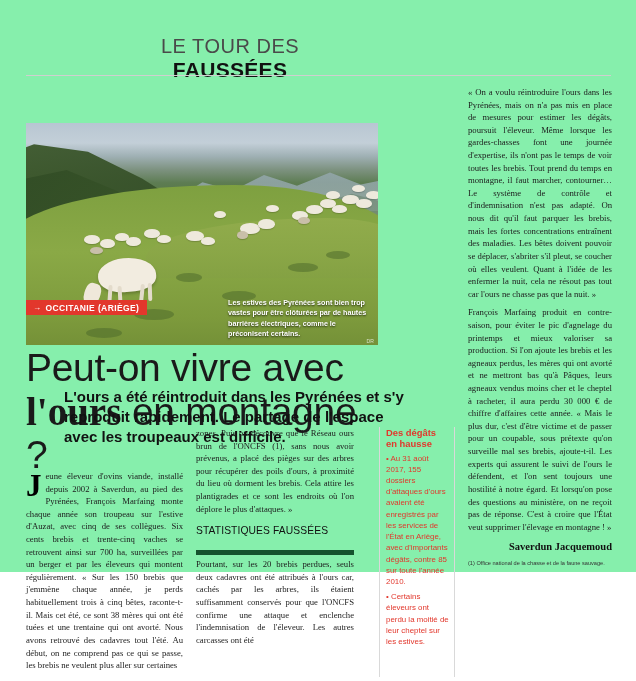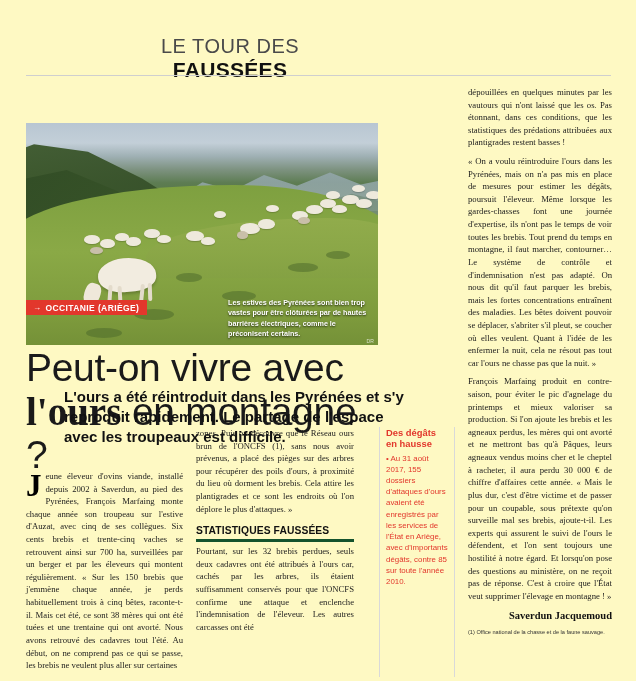--- a/index.html
+++ b/index.html
@@ -5,22 +5,22 @@
   * { box-sizing: border-box; }
   html, body {
     margin: 0; padding: 0;
     width: 636px; height: 681px;
     background: #ffffff;
     font-family: "Liberation Serif", serif;
     overflow: hidden;
   }
   #page {
     position: relative;
-    width: 636px; height: 681px;
-    background: #fef9c3;
+    width: 636px; height: 572px;
+    background: #86efac;
   }
 
   
   .masthead {
     position: absolute;
     left: 0; top: 36px;
     width: 460px;
     text-align: center;
   }
   .masthead .line1 {
@@ -247,26 +247,26 @@
     font-weight: bold;
     font-size: 31px;
     line-height: 0.82;
     padding: 3px 4px 0 0;
     color: #000000;
   }
 
   .subhead {
     font-family: "Liberation Sans", sans-serif;
     font-size: 10.3px;
-    font-weight: bold;
+    font-weight: normal;
     letter-spacing: 0.1px;
     color: #111111;
     margin: 9px 0 3px 0;
-    padding-bottom: 0;
-    border-bottom: 3px solid #14532d;
+    padding-bottom: 11px;
+    border-bottom: 5px solid #14532d;
   }
 
   
   .sidebox {
     position: absolute;
     left: 379px; top: 427px;
     width: 76px;
     padding-left: 1px;
     border-left: 1px solid #d9d9d9;
     border-right: 1px solid #d9d9d9;
@@ -382,31 +382,31 @@
 
   <div class="deck">L'ours a été réintroduit dans les Pyrénées et s'y reproduit rapidement. Le partage de l'espace avec les troupeaux est difficile.</div>
 
   <div class="col col-1">
     <p class="dropcap">Jeune éleveur d'ovins viande, installé depuis 2002 à Saverdun, au pied des Pyrénées, François Marfaing monte chaque année son troupeau sur l'estive d'Auzat, avec cinq de ses collègues. Six cents brebis et trente-cinq vaches se retrouvent ainsi sur 700 ha, surveillées par un berger et par les éleveurs qui montent régulièrement. « Sur les 150 brebis que j'emmène chaque année, je perds habituellement trois à cinq bêtes, raconte-t-il. Mais cet été, ce sont 38 mères qui ont été tuées et une trentaine qui ont avorté. Nous avons retrouvé des cadavres tout l'été. Au début, on ne comprend pas ce qui se passe, les brebis ne veulent plus aller sur certaines</p>
   </div>
 
   <div class="col col-2">
     <p>zones. Puis on découvre que le Réseau ours brun de l'ONCFS (1), sans nous avoir prévenus, a placé des pièges sur des arbres pour récupérer des poils d'ours, à proximité du lieu où dorment les brebis. Cela attire les plantigrades et ce sont les endroits où l'on déplore le plus d'attaques. »</p>
     <div class="subhead">STATISTIQUES FAUSSÉES</div>
-    <p>Pourtant, sur les 32 brebis perdues, seuls deux cadavres ont été attribués à l'ours car, cachés par les arbres, ils étaient suffisamment conservés pour que l'ONCFS confirme une attaque et enclenche l'indemnisation de l'éleveur. Les autres carcasses ont été</p>
+    <p>Pourtant, sur les 20 brebis perdues, seuls deux cadavres ont été attribués à l'ours car, cachés par les arbres, ils étaient suffisamment conservés pour que l'ONCFS confirme une attaque et enclenche l'indemnisation de l'éleveur. Les autres carcasses ont été</p>
   </div>
 
   <aside class="sidebox">
     <div class="sidebox-inner">
       <div class="sidebox-title">Des dégâts en hausse</div>
       <p>• Au 31 août 2017, 155 dossiers d'attaques d'ours avaient été enregistrés par les services de l'État en Ariège, avec d'importants dégâts, contre 85 sur toute l'année 2010.</p>
+      <p>• Certains éleveurs ont perdu la moitié de leur cheptel sur les estives.</p>
     </div>
   </aside>
 
   <div class="col col-4">
-    <p>dépouillées en quelques minutes par les vautours qui n'ont laissé que les os. Pas étonnant, dans ces conditions, que les statistiques des prédations attribuées aux plantigrades restent basses !</p>
     <p>« On a voulu réintroduire l'ours dans les Pyrénées, mais on n'a pas mis en place de mesures pour estimer les dégâts, poursuit l'éleveur. Même lorsque les gardes-chasses font une journée d'expertise, ils n'ont pas le temps de voir toutes les brebis. Tout prend du temps en montagne, il faut marcher, contourner… Le système de contrôle et d'indemnisation n'est pas adapté. On nous dit qu'il faut parquer les brebis, mais les fortes concentrations entraînent des maladies. Les bêtes doivent pouvoir se déplacer, s'abriter s'il pleut, se coucher où elles veulent. Quant à l'idée de les enfermer la nuit, cela ne résout pas tout car l'ours ne chasse pas que la nuit. »</p>
     <p>François Marfaing produit en contre-saison, pour éviter le pic d'agnelage du printemps et mieux valoriser sa production. Si l'on ajoute les brebis et les agneaux perdus, les mères qui ont avorté et ne mettront bas qu'à Pâques, leurs agneaux vendus moins cher et le cheptel à racheter, il aura perdu 30 000 € de chiffre d'affaires cette année. « Mais le plus dur, c'est d'être victime et de passer pour un coupable, sous prétexte qu'on surveille mal ses brebis, ajoute-t-il. Les experts qui assurent le suivi de l'ours le défendent, et l'on sent toujours une hostilité à notre égard. Et lorsqu'on pose des questions au ministère, on ne reçoit pas de réponse. C'est à croire que l'État veut supprimer l'élevage en montagne ! »</p>
     <div class="byline">Saverdun Jacquemoud</div>
     <div class="footnote">(1) Office national de la chasse et de la faune sauvage.</div>
   </div>
 
 </div>
 
 </body></html>

